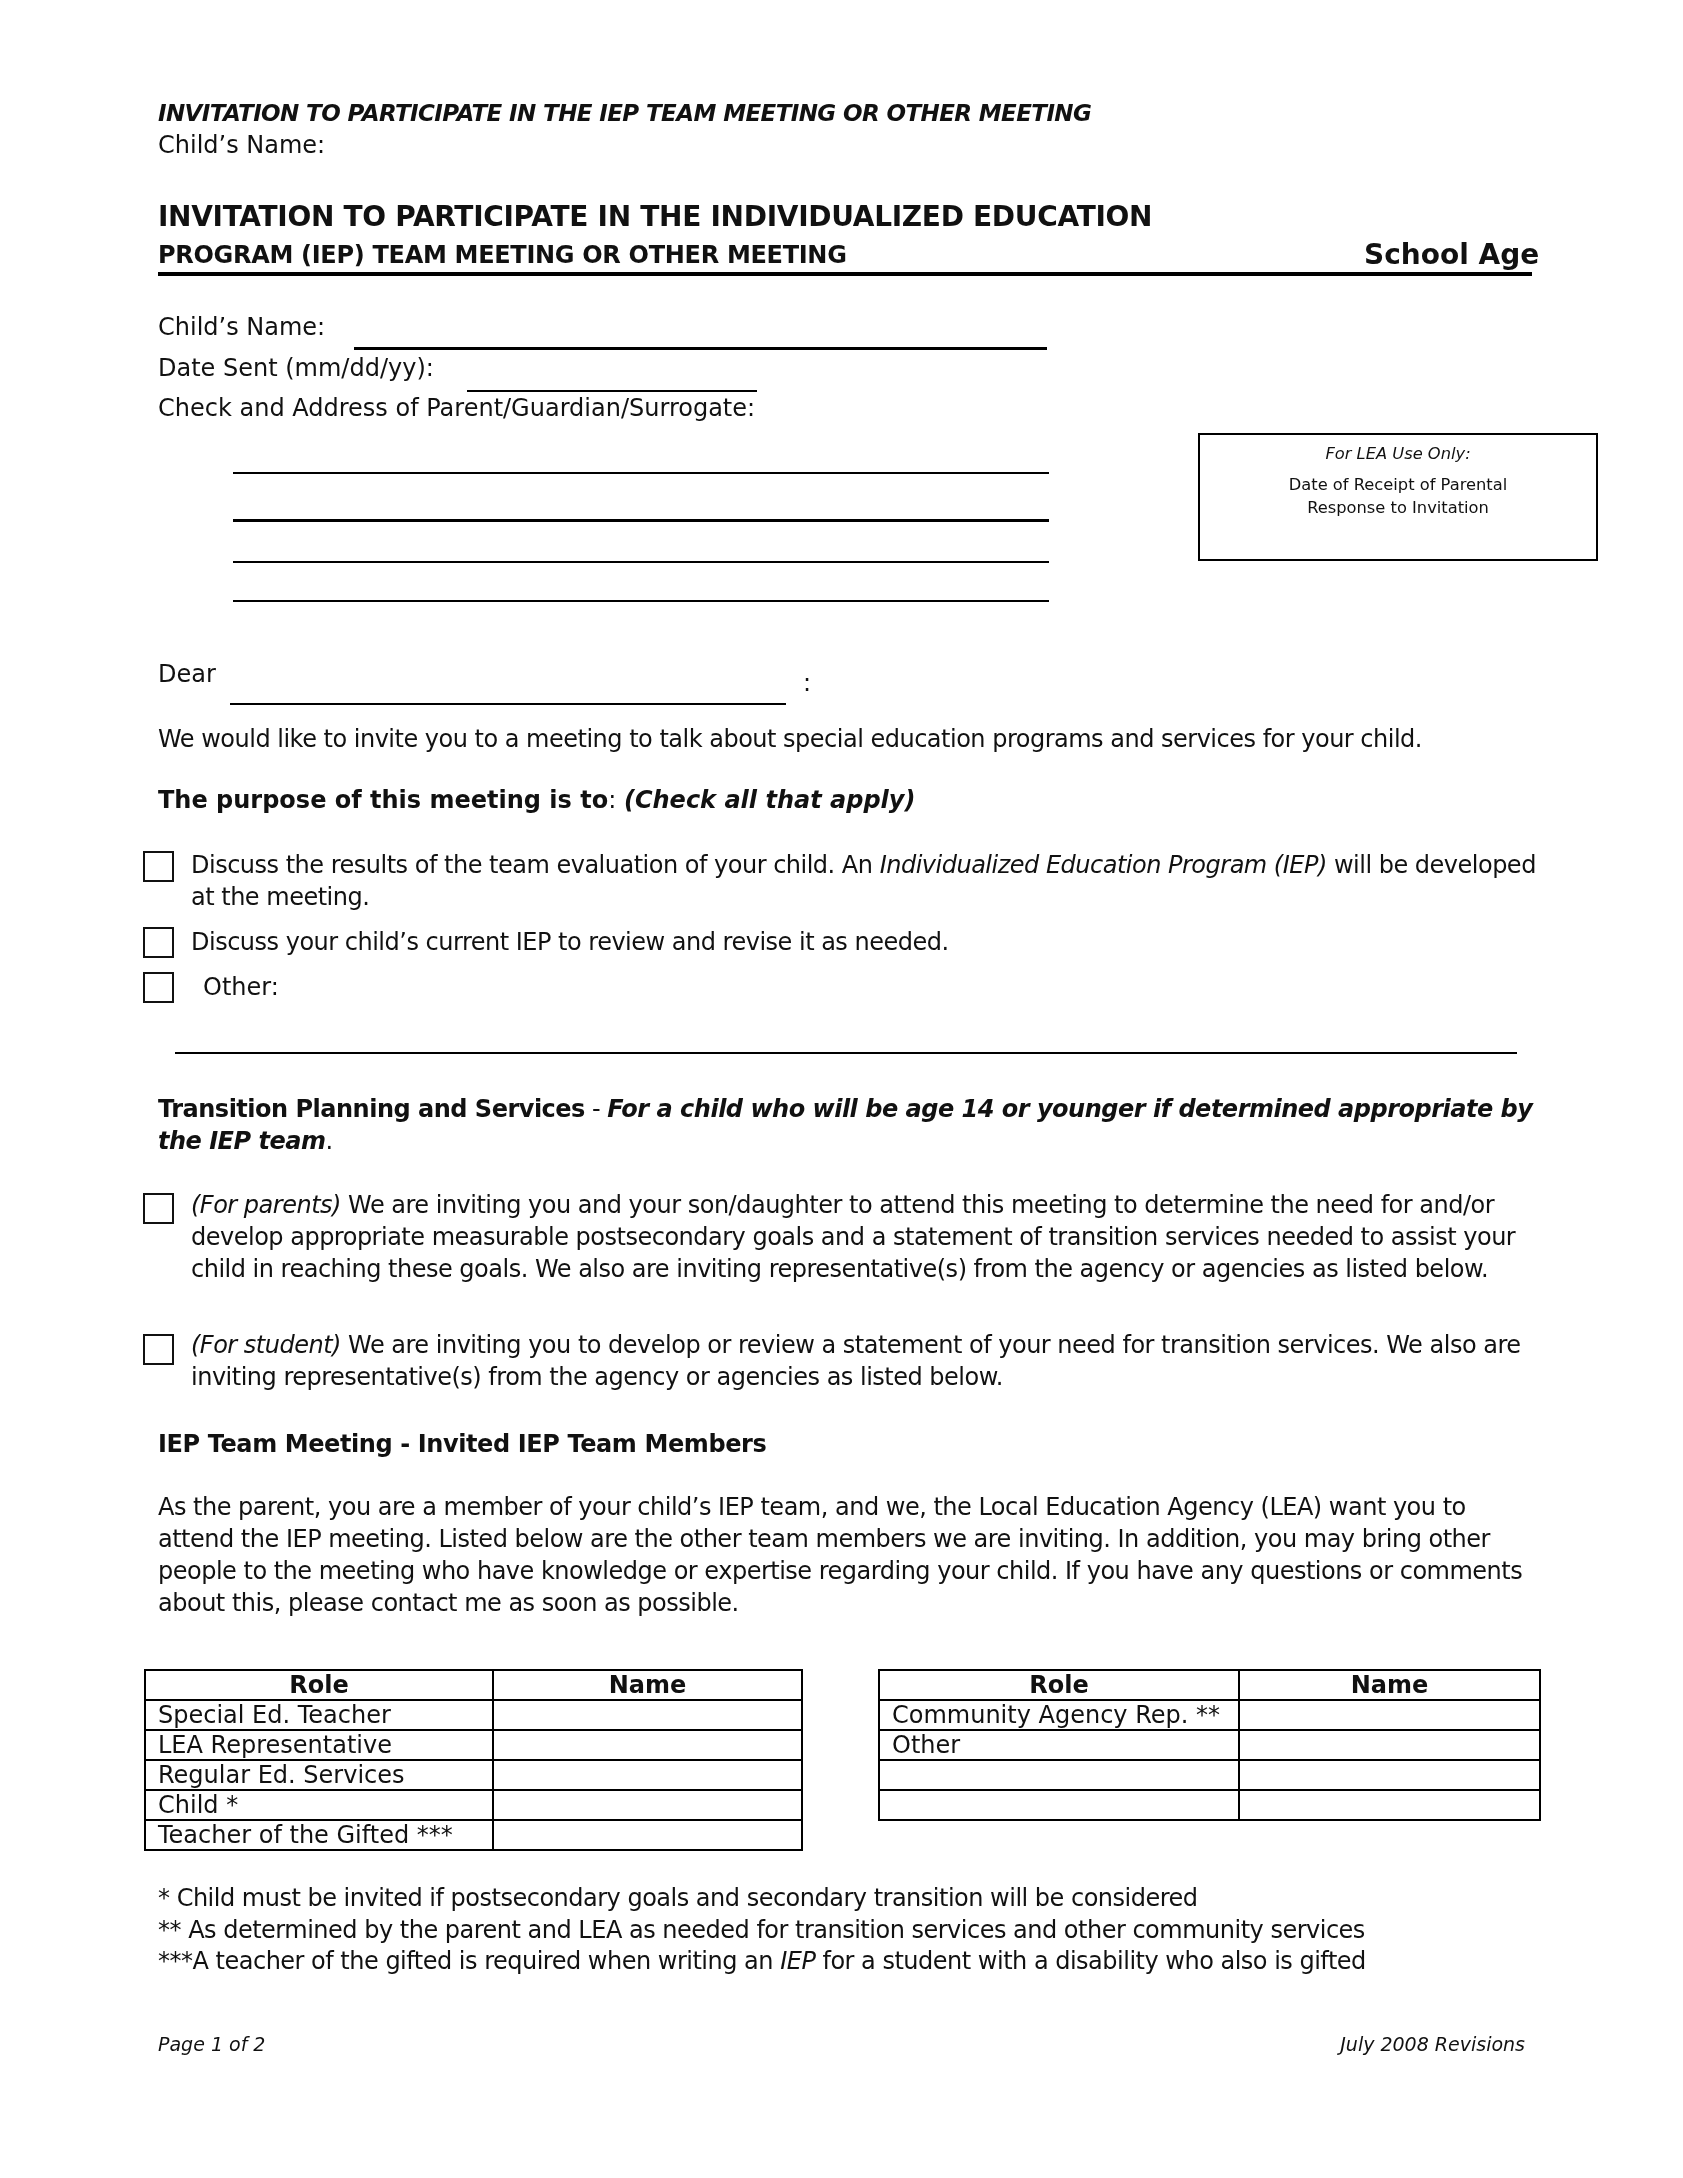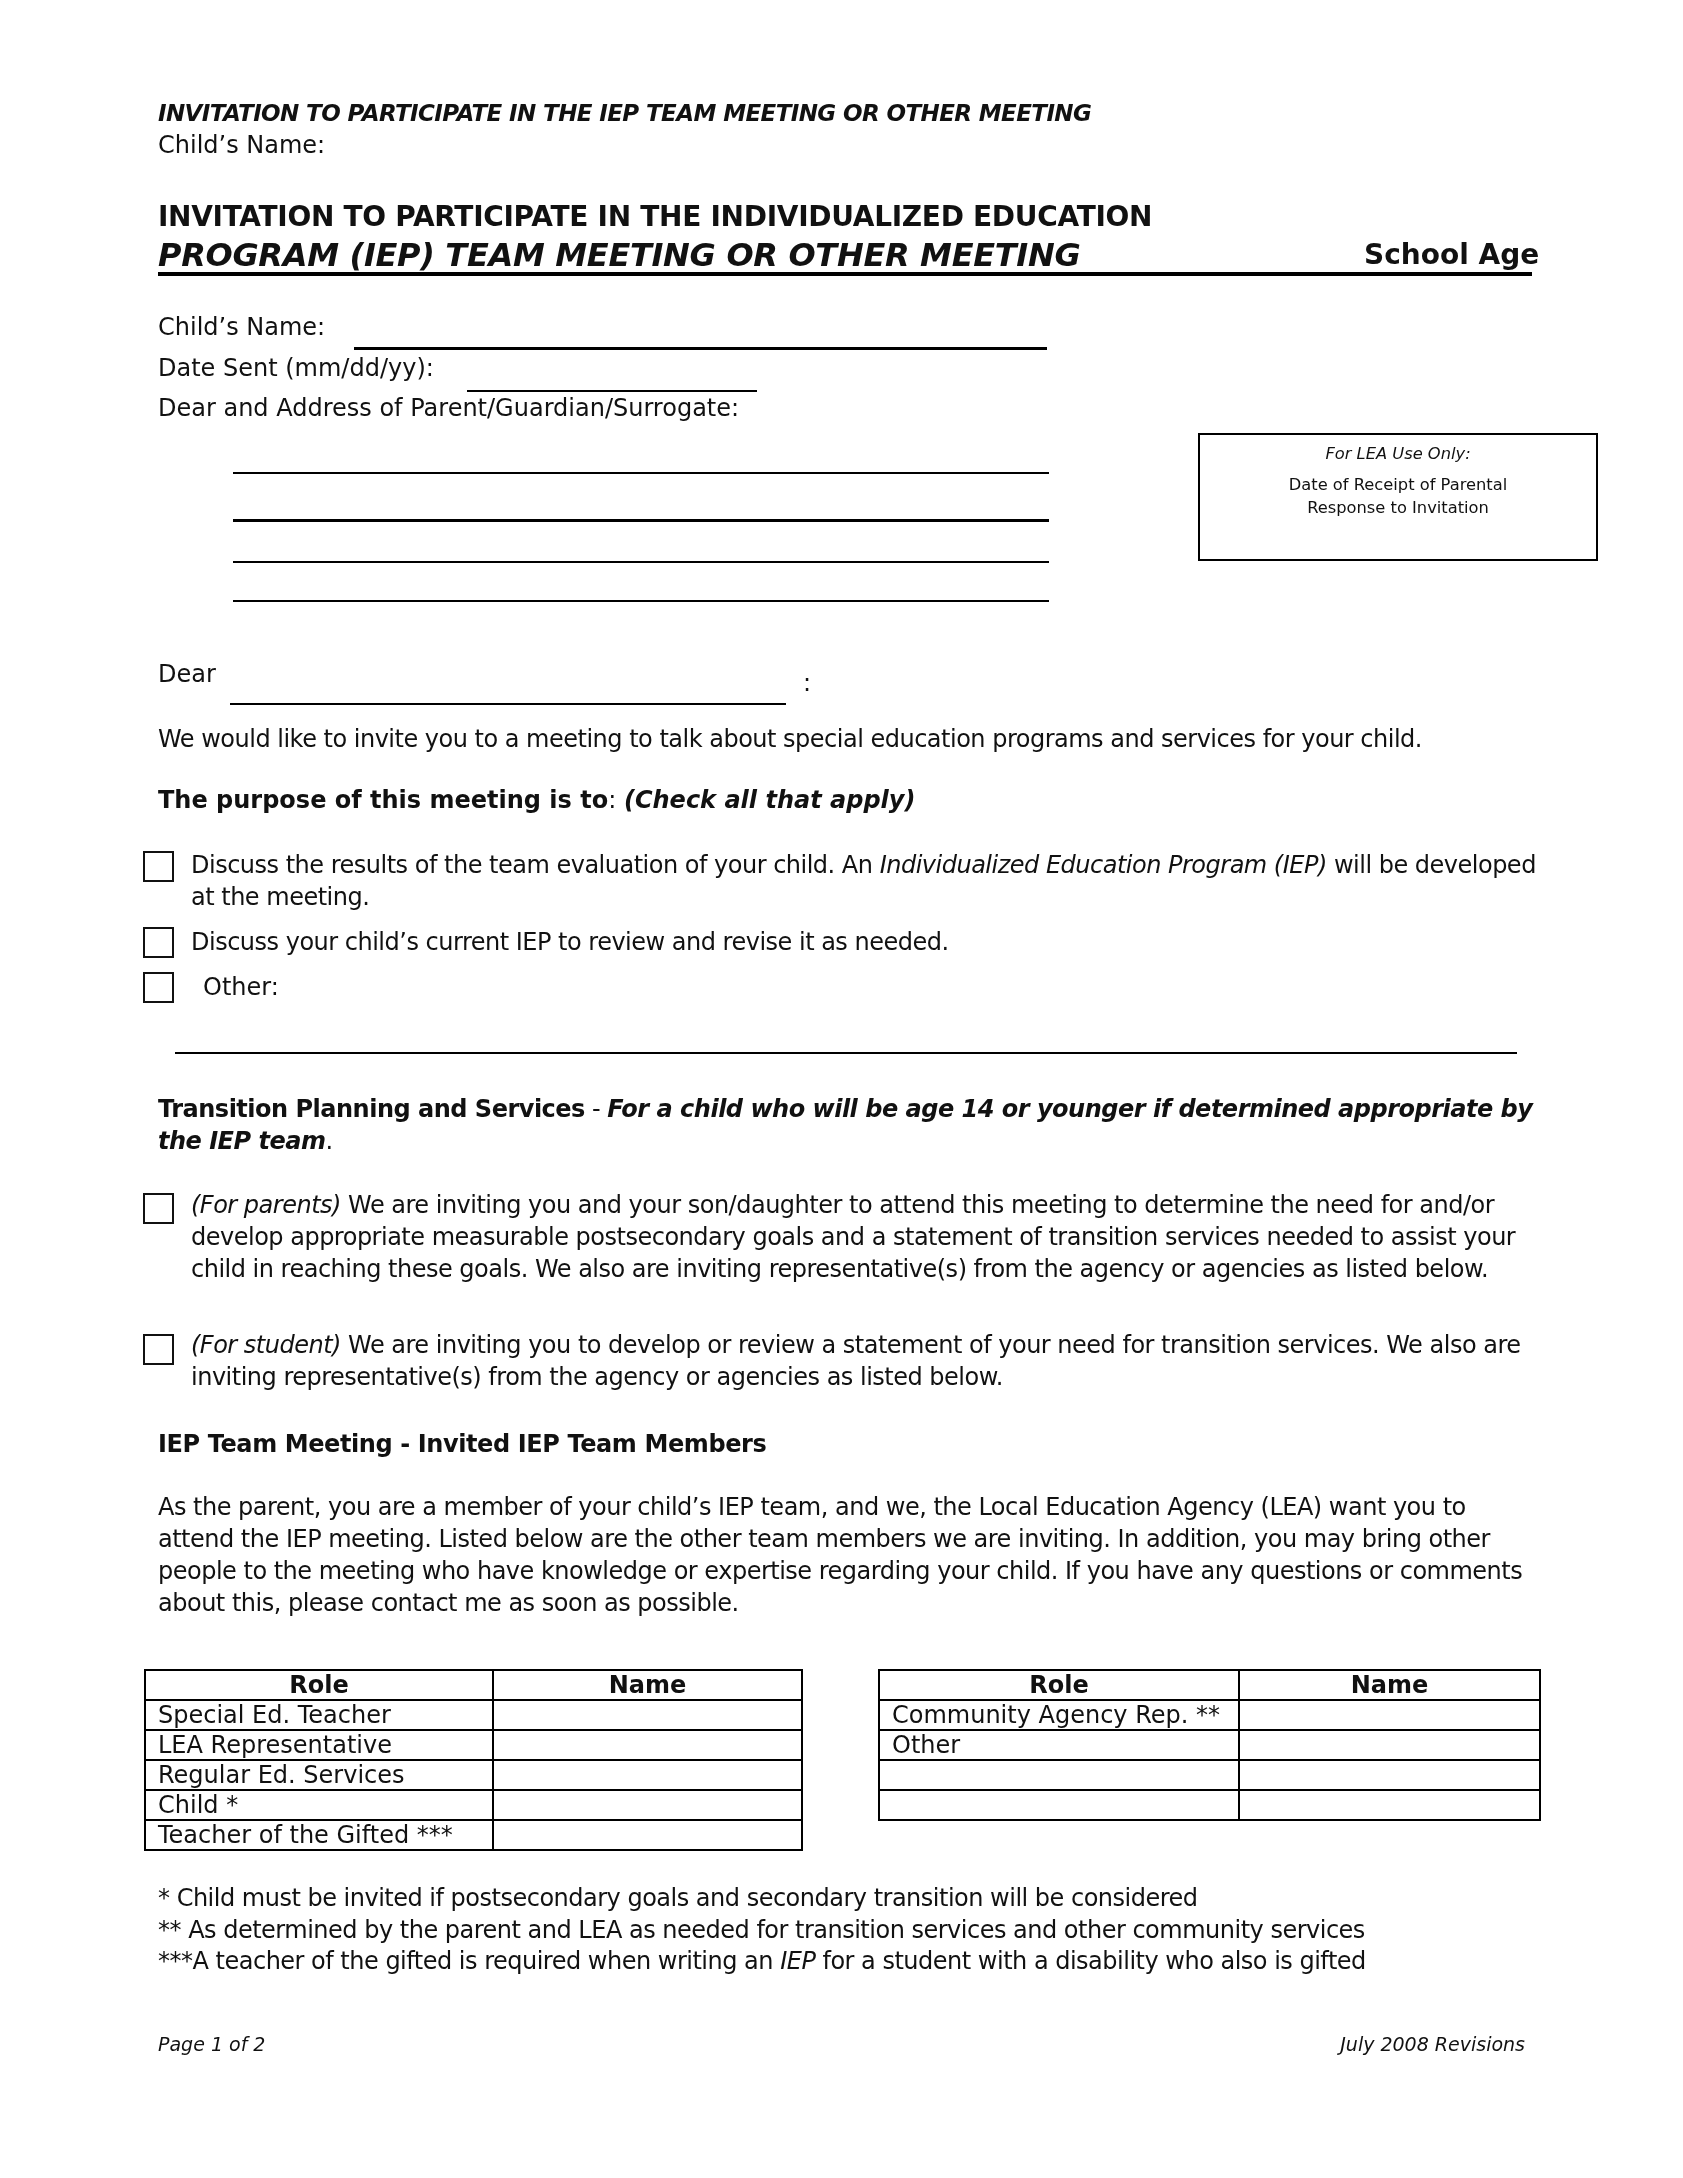--- a/index.html
+++ b/index.html
@@ -23,31 +23,31 @@
   table.members th { text-align: center; font-weight: bold; padding: 0; }
   .footer { font-size: 19px; font-style: italic; }
 </style>
 </head>
 <body>
 
 <div class="abs b" style="left:158px; top:99px; font-size:23px; line-height:28px; letter-spacing:-0.6px;font-style:italic;">INVITATION TO PARTICIPATE IN THE IEP TEAM MEETING OR OTHER MEETING</div>
 <div class="abs t" style="left:158px; top:129px;">Child’s Name:</div>
 
 <div class="abs b" style="left:158px; top:201px; font-size:28px; line-height:32px; letter-spacing:-0.3px;">INVITATION TO PARTICIPATE IN THE INDIVIDUALIZED EDUCATION</div>
-<div class="abs b" style="left:158px; top:239px; font-size:32px; line-height:32px; letter-spacing:-0.3px;font-style:italic;">PROGRAM (IEP) TEAM MEETING OR OTHER MEETING</div>
+<div class="abs b" style="left:158px; top:239px; font-size:24px; line-height:32px; letter-spacing:-0.3px;">PROGRAM (IEP) TEAM MEETING OR OTHER MEETING</div>
 <div class="abs b" style="left:1364px; top:239px; font-size:28px; line-height:32px; width:168px; text-align:right;">School Age</div>
 <div class="hline thick" style="left:158px; top:272px; width:1374px; border-top-width:4px;"></div>
 
 <div class="abs t" style="left:158px; top:311px;">Child’s Name:</div>
 <div class="abs" style="left:354px; top:315px; width:693px; height:32px; border-bottom:3px solid #000;"></div>
 
 <div class="abs t" style="left:158px; top:352px;">Date Sent (mm/dd/yy):</div>
 <div class="abs" style="left:467px; top:358px; width:290px; height:32px; border-bottom:2px solid #000;"></div>
 
-<div class="abs t" style="left:158px; top:392px;">Dear and Address of Parent/Guardian/Surrogate:</div>
+<div class="abs t" style="left:158px; top:392px;">Check and Address of Parent/Guardian/Surrogate:</div>
 <div class="abs" style="left:233px; top:440px; width:816px; height:32px; border-bottom:2px solid #000;"></div>
 <div class="abs" style="left:233px; top:487px; width:816px; height:32px; border-bottom:3px solid #000;"></div>
 <div class="abs" style="left:233px; top:529px; width:816px; height:32px; border-bottom:2px solid #000;"></div>
 <div class="abs" style="left:233px; top:568px; width:816px; height:32px; border-bottom:2px solid #000;"></div>
 
 <div class="lea-box">
   <div class="h">For LEA Use Only:</div>
   <div class="d">Date of Receipt of Parental</div>
   <div class="d" style="margin-top:0;">Response to Invitation</div>
 </div>

